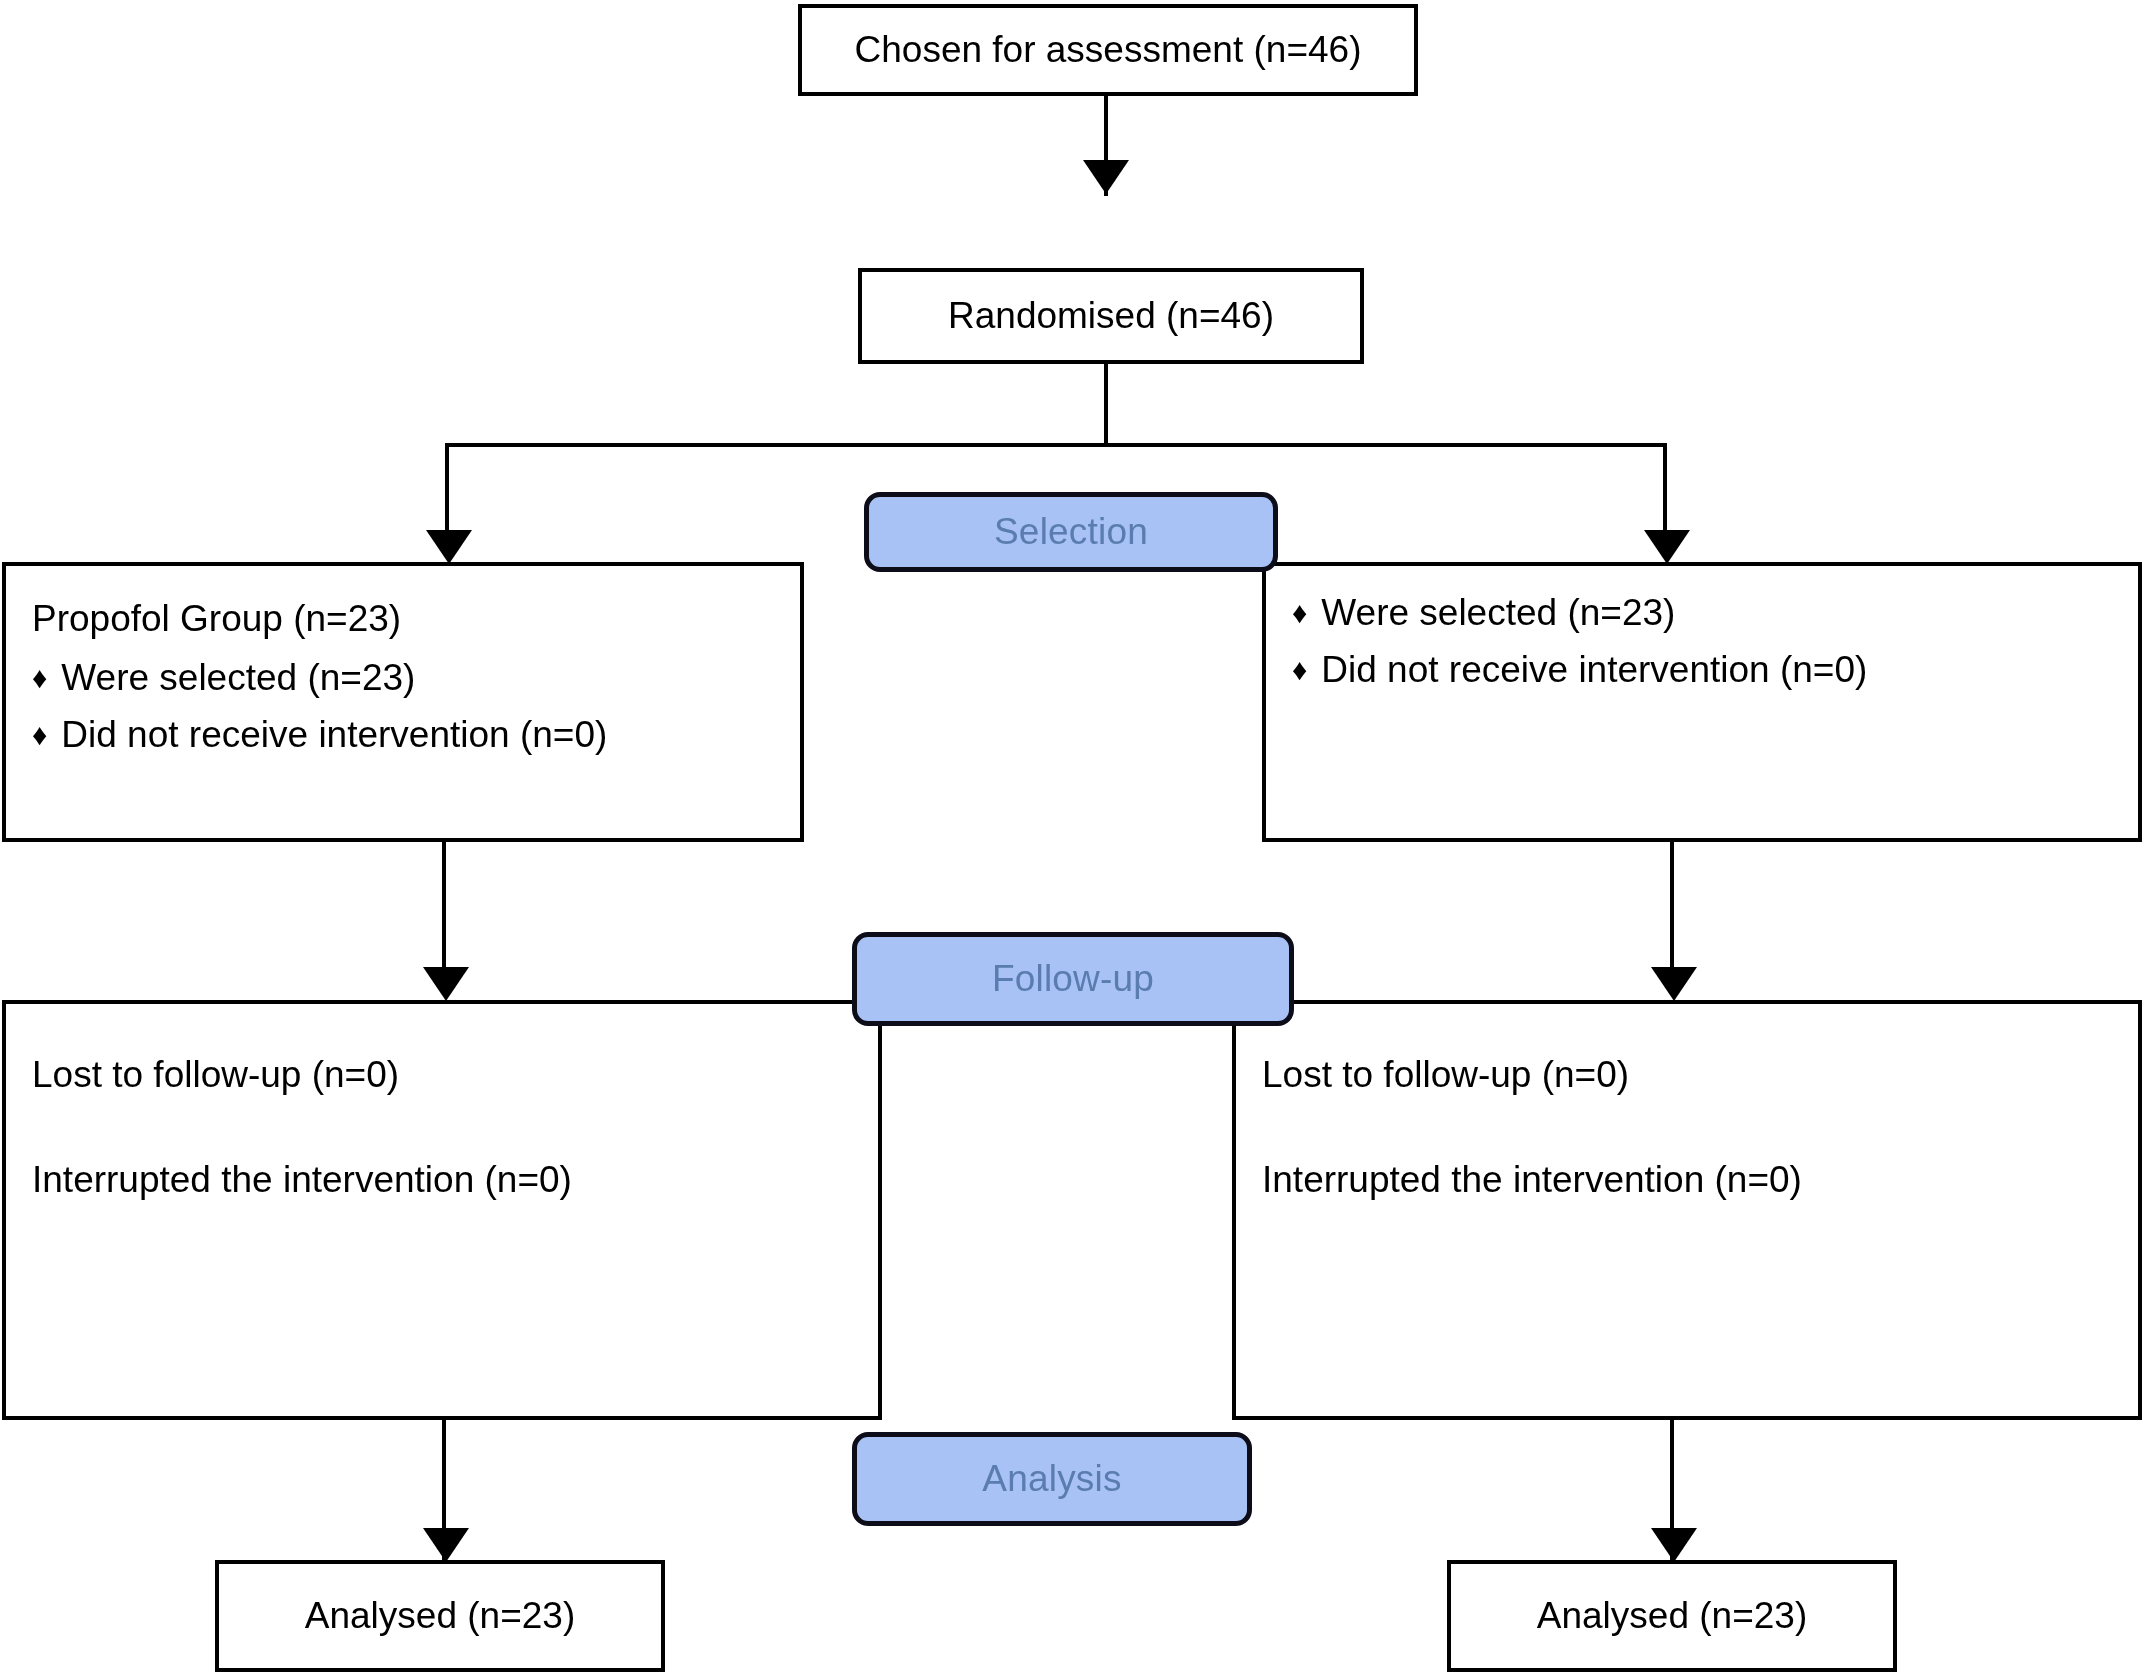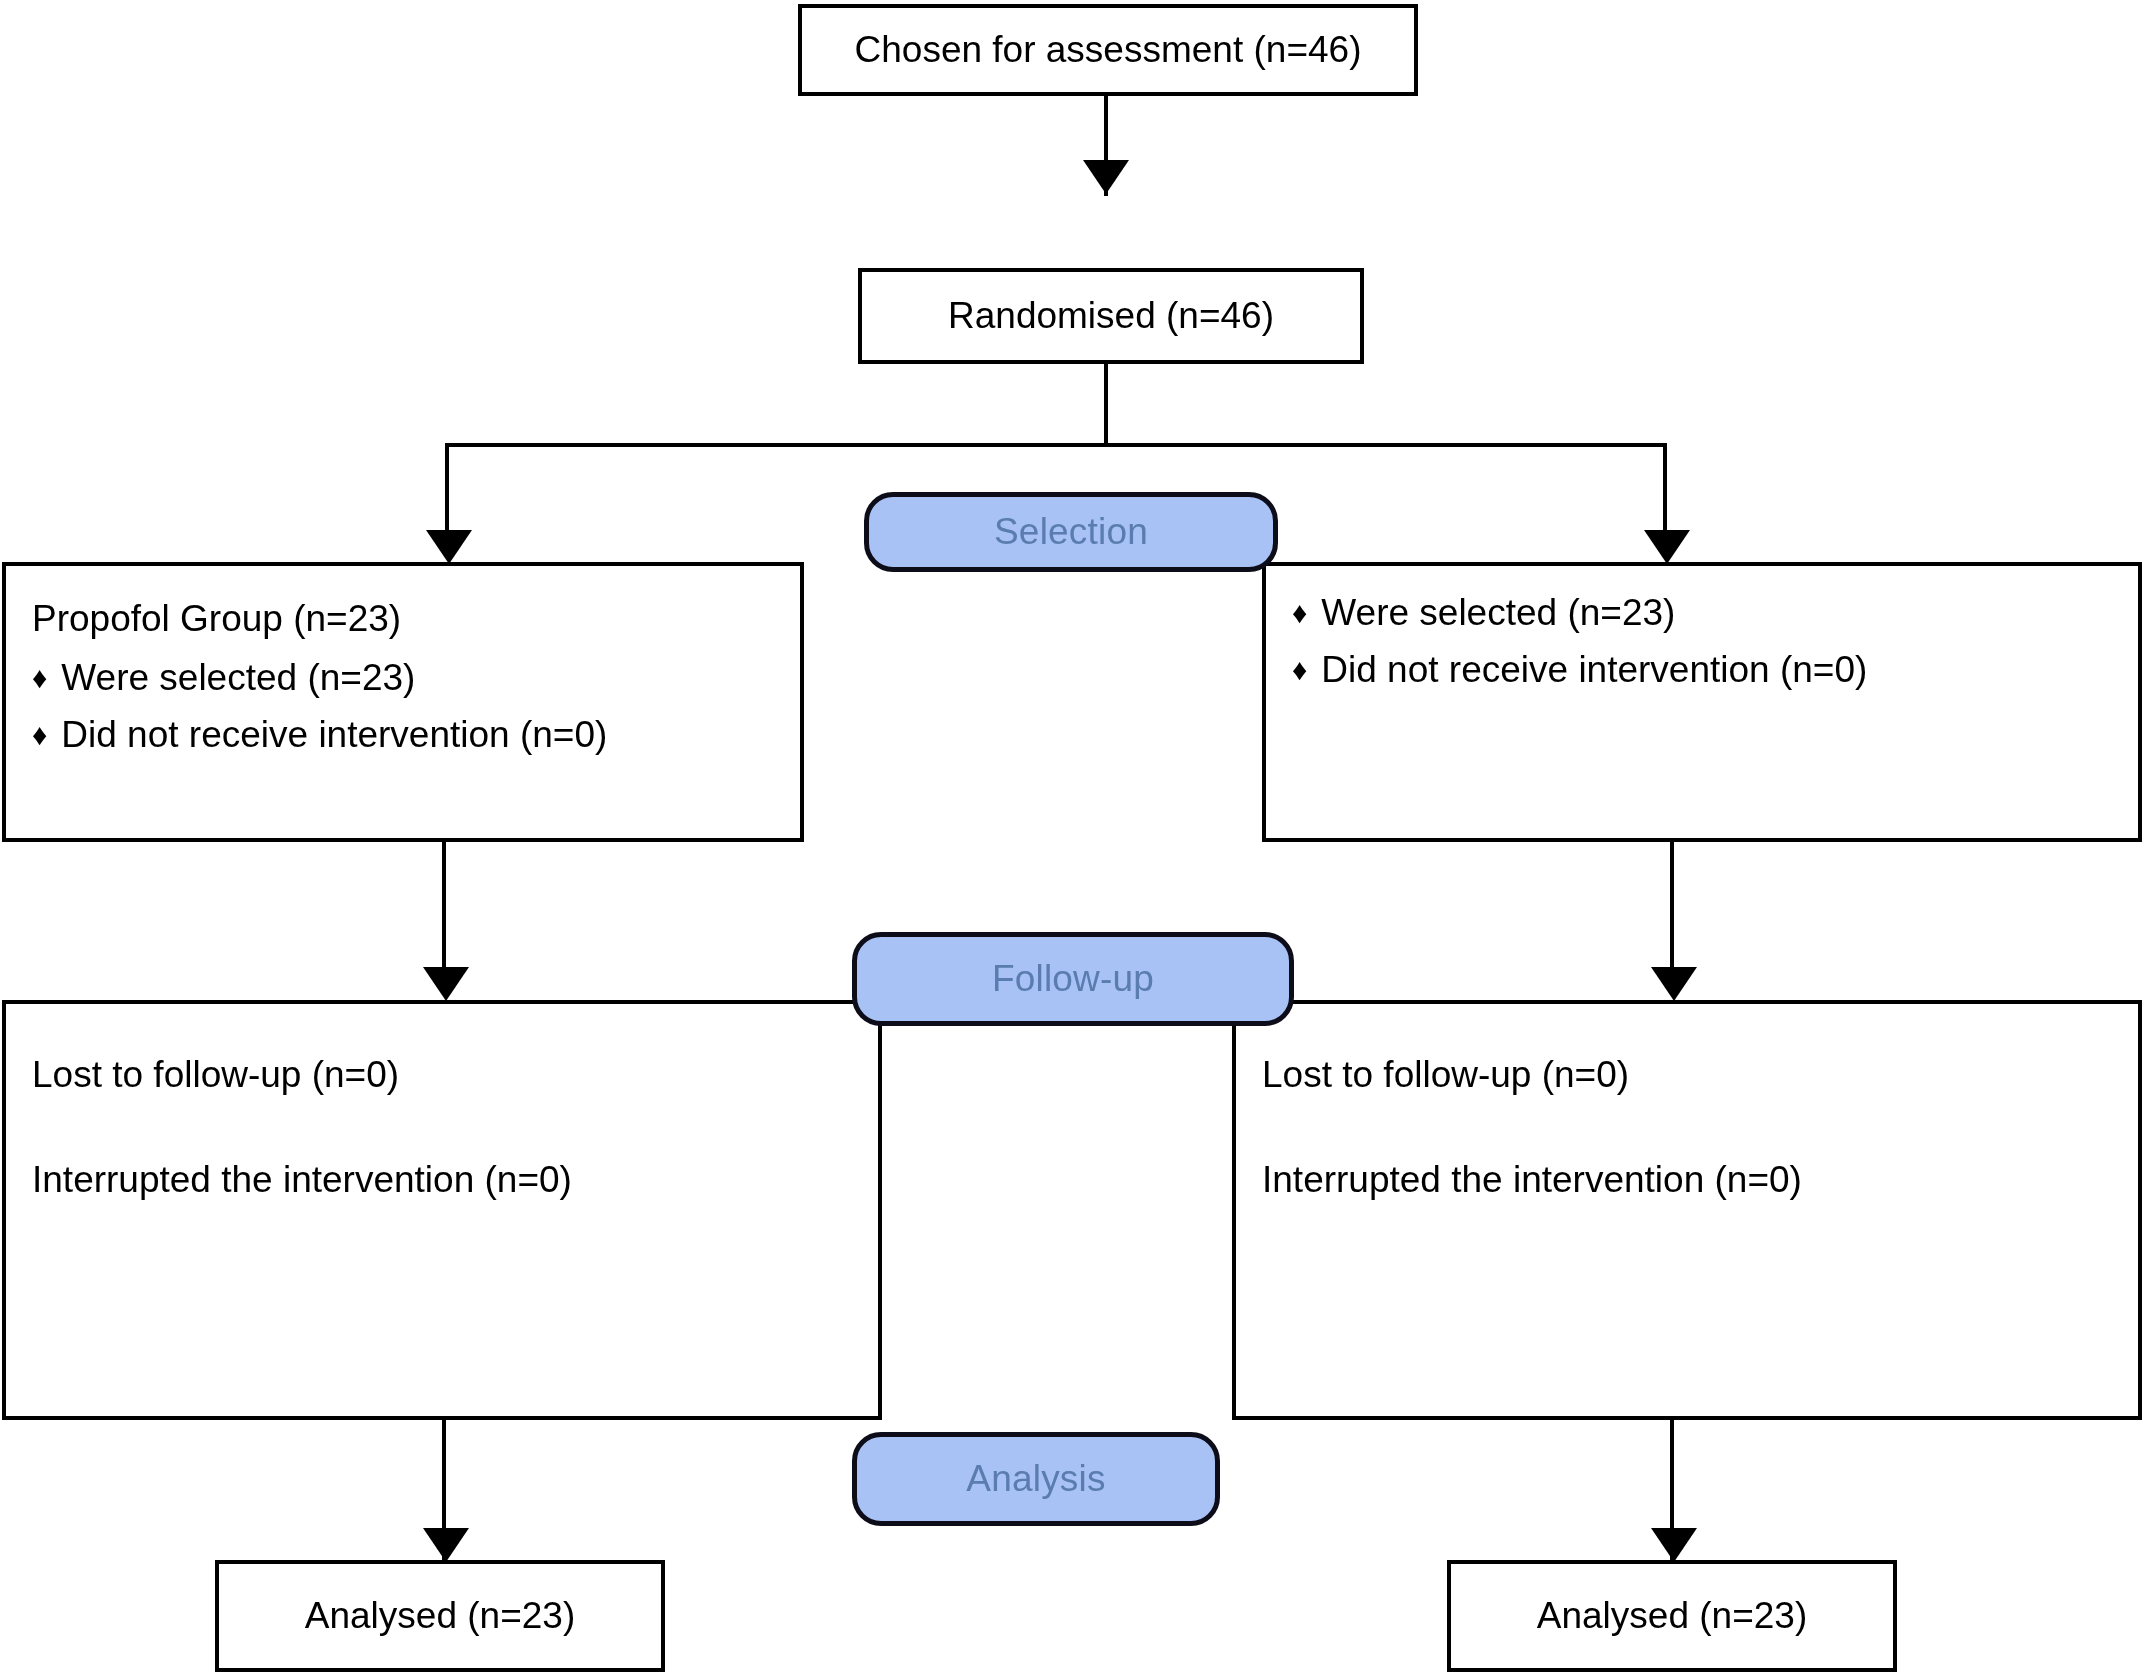--- a/index.html
+++ b/index.html
@@ -62,21 +62,21 @@
     display: block;
     height: 60px;
   }
 
   
   .stage-pill {
     position: absolute;
     box-sizing: border-box;
     background: #a8c2f5;
     border: 5px solid #0d0d1a;
-    border-radius: 29px;
+    border-radius: 16px;
     display: flex;
     align-items: center;
     justify-content: center;
     color: #5a7cae;
     font-size: 37px;
     letter-spacing: 0.2px;
     z-index: 10;
   }
 
   
@@ -171,21 +171,21 @@
     <span class="line" style="margin-top:24px;">Lost to follow-up (n=0)</span>
     <span class="gap-line"></span>
     <span class="line">Interrupted the intervention (n=0)</span>
   </div>
 
   <div class="vline" style="left:442px; top:1420px; height:142px;"></div>
   <div class="arrowhead" style="left:423px; top:1528px;"></div>
   <div class="vline" style="left:1670px; top:1420px; height:142px;"></div>
   <div class="arrowhead" style="left:1651px; top:1528px;"></div>
 
-  <div class="stage-pill" style="left:852px; top:1432px; width:368px; height:94px;">
+  <div class="stage-pill" style="left:852px; top:1432px; width:400px; height:94px;">
     <span>Analysis</span>
   </div>
 
   <div class="node center" style="left:215px; top:1560px; width:450px; height:112px;">
     <span class="line">Analysed (n=23)</span>
   </div>
 
   <div class="node center" style="left:1447px; top:1560px; width:450px; height:112px;">
     <span class="line">Analysed (n=23)</span>
   </div>

